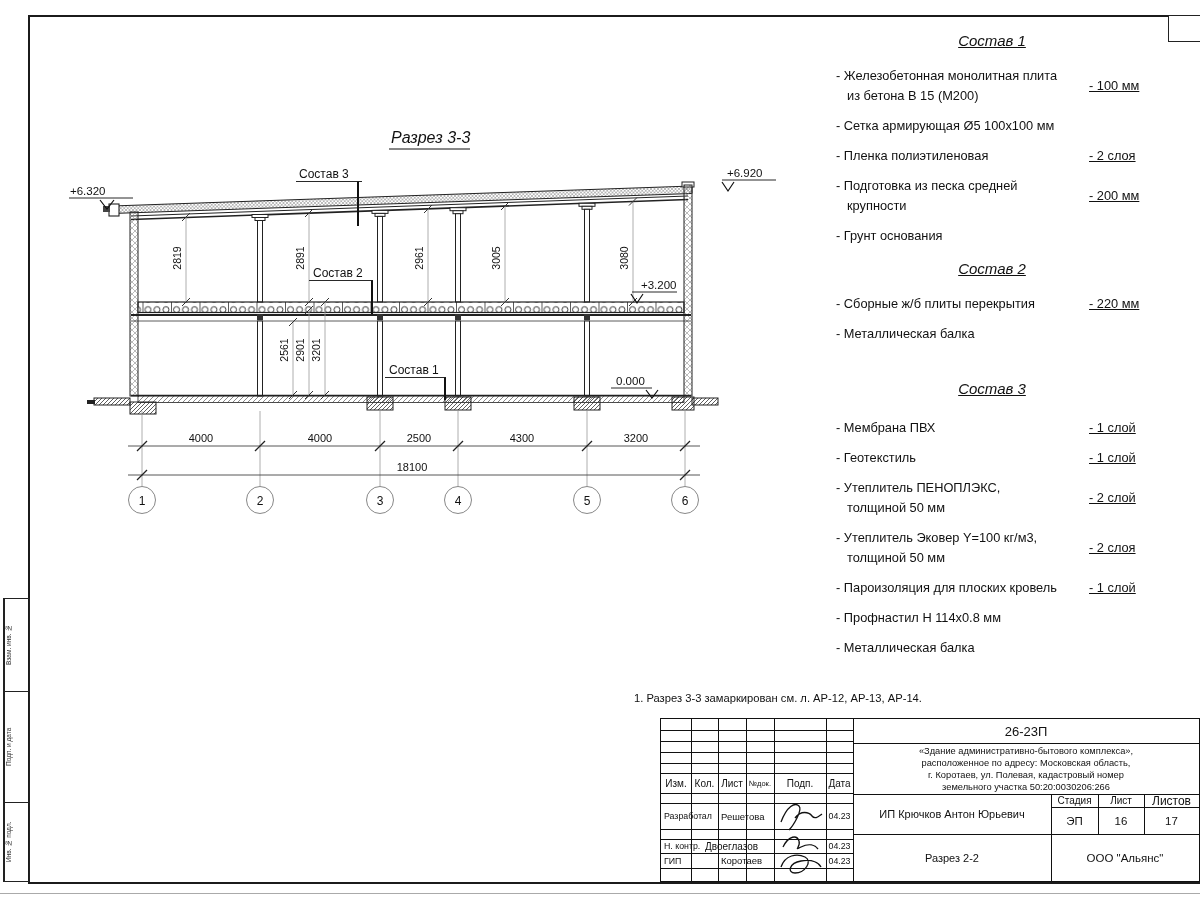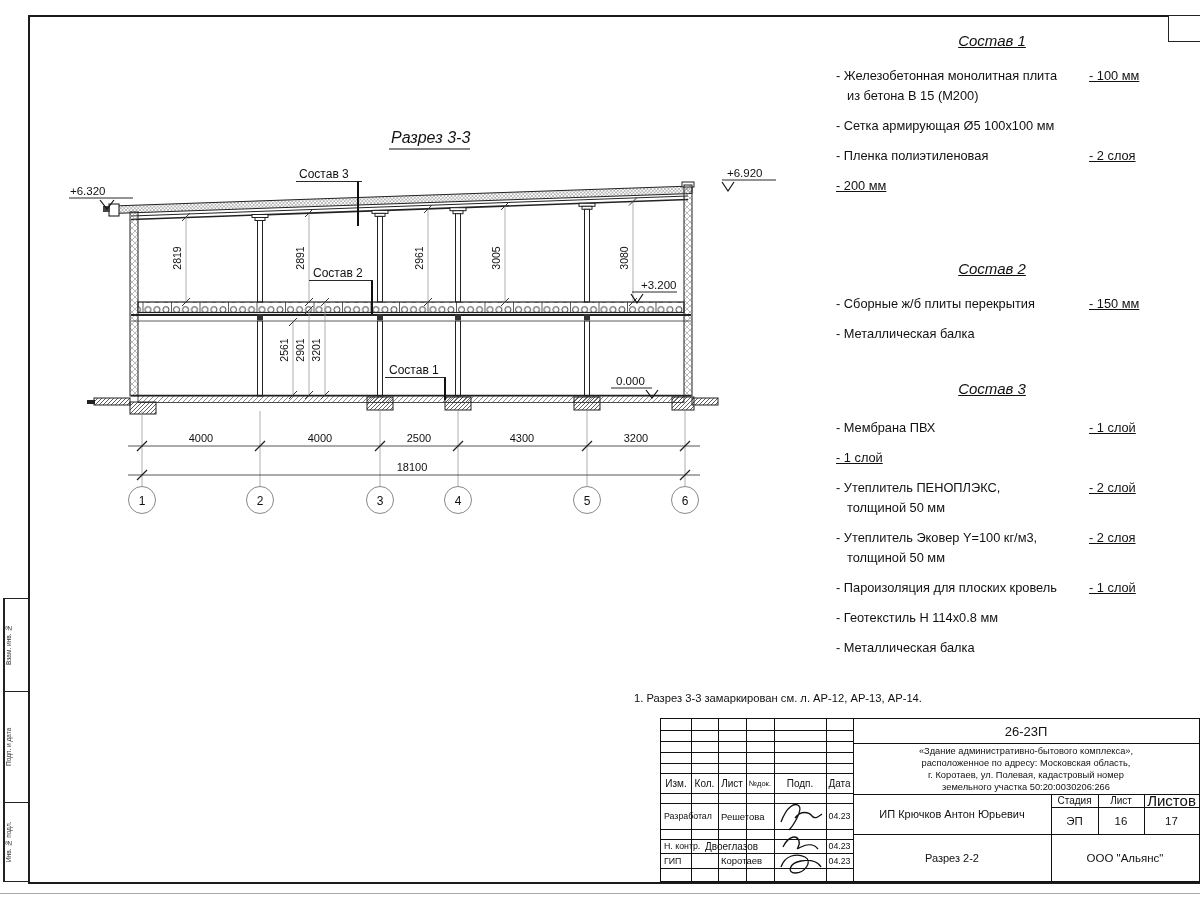--- a/index.html
+++ b/index.html
@@ -13,21 +13,21 @@
   
   #side-strip{left:3px;top:598px;width:25px;height:282px;border:1px solid #222;display:flex;flex-direction:column;}
   .strip-row{flex:0 0 auto;display:flex;border-bottom:1px solid #222;}
   .strip-row:last-child{border-bottom:none;}
   .strip-txt{width:11px;border-right:1px solid #222;writing-mode:vertical-rl;transform:rotate(180deg);
              font-size:6.5px;color:#333;text-align:center;overflow:hidden;}
   .strip-empty{flex:1;}
   
   .comp{width:312px;}
   .comp-h{text-align:center;font-style:italic;font-size:15px;text-decoration:underline;margin-bottom:17px;}
-  .ci{display:flex;align-items:flex-start;margin-bottom:10px;}
+  .ci{display:flex;align-items:center;margin-bottom:10px;}
   .ct{flex:0 0 242px;font-size:12.8px;line-height:20px;white-space:pre-line;padding-left:11px;text-indent:-11px;}
   .cv{flex:1;font-size:12.8px;line-height:20px;text-decoration:underline;}
   
   #tb{left:660px;top:718px;width:538px;height:162px;border:1.6px solid #111;background:#fff;}
   #tb .vl{position:absolute;width:1px;background:#111;}
   #tb .hl{position:absolute;height:1px;background:#111;}
   #tb .cell{position:absolute;display:flex;align-items:center;justify-content:center;text-align:center;}
   #tb .cl{justify-content:flex-start;text-align:left;}
   #note{left:634px;top:692px;font-size:11.2px;}
   svg text{font-family:"Liberation Sans",sans-serif;fill:#111;}
@@ -289,61 +289,68 @@
     </div>
   <div class="ci">
       <div class="ct">- Сетка армирующая Ø5 100х100 мм</div>
       <div class="cv"></div>
     </div>
   <div class="ci">
       <div class="ct">- Пленка полиэтиленовая</div>
       <div class="cv">-  2 слоя</div>
     </div>
   <div class="ci">
+      <div class="ct">- Подготовка из песка средней
+крупности</div>
       <div class="cv">- 200 мм</div>
+    </div>
+  <div class="ci">
+      <div class="ct">- Грунт основания</div>
+      <div class="cv"></div>
     </div>
 </div>
 
 <div class="abs comp" style="left:836px;top:260px">
   <div class="comp-h">Состав 2</div>
   <div class="ci">
       <div class="ct">- Сборные ж/б плиты перекрытия</div>
-      <div class="cv">- 150 мм</div>
+      <div class="cv">- 220 мм</div>
     </div>
   <div class="ci">
       <div class="ct">- Металлическая балка</div>
       <div class="cv"></div>
     </div>
 </div>
 
 <div class="abs comp" style="left:836px;top:380px">
   <div class="comp-h" style="margin-bottom:21px">Состав 3</div>
   <div class="ci">
       <div class="ct">- Мембрана ПВХ</div>
       <div class="cv">- 1 слой</div>
     </div>
   <div class="ci">
+      <div class="ct">- Геотекстиль</div>
       <div class="cv">- 1 слой</div>
     </div>
   <div class="ci">
       <div class="ct">- Утеплитель ПЕНОПЛЭКС,
 толщиной 50 мм</div>
       <div class="cv">- 2 слой</div>
     </div>
   <div class="ci">
       <div class="ct">- Утеплитель Эковер Y=100 кг/м3,
 толщиной 50 мм</div>
       <div class="cv">- 2 слоя</div>
     </div>
   <div class="ci">
       <div class="ct">- Пароизоляция для плоских кровель</div>
       <div class="cv">- 1 слой</div>
     </div>
   <div class="ci">
-      <div class="ct">- Геотекстиль Н 114х0.8 мм</div>
+      <div class="ct">- Профнастил Н 114х0.8 мм</div>
       <div class="cv"></div>
     </div>
   <div class="ci">
       <div class="ct">- Металлическая балка</div>
       <div class="cv"></div>
     </div>
 </div>
 
 <div class="abs" id="note">1. Разрез 3-3 замаркирован см. л. АР-12, АР-13, АР-14.</div>
 
@@ -405,19 +412,19 @@
   <div class="cell" style="left:192px;top:0;width:346px;height:24px;font-size:13px">26-23П</div>
   <div class="abs" style="left:192px;top:26px;width:346px;text-align:center;font-size:9.3px;line-height:12px">
     <div>«Здание административно-бытового комплекса»,</div>
     <div>расположенное по адресу: Московская область,</div>
     <div>г. Коротаев, ул. Полевая, кадастровый номер</div>
     <div>земельного участка 50:20:0030206:266</div>
   </div>
   <div class="cell" style="left:192px;top:75px;width:198px;height:40px;font-size:11px">ИП Крючков Антон Юрьевич</div>
   <div class="cell" style="left:390px;top:75px;width:47px;height:13px;font-size:10px">Стадия</div>
   <div class="cell" style="left:437px;top:75px;width:46px;height:13px;font-size:10px">Лист</div>
-  <div class="cell" style="left:483px;top:75px;width:55px;height:13px;font-size:15px">Листов</div>
+  <div class="cell" style="left:483px;top:75px;width:55px;height:13px;font-size:12px">Листов</div>
   <div class="cell" style="left:390px;top:88px;width:47px;height:27px;font-size:11.5px">ЭП</div>
   <div class="cell" style="left:437px;top:88px;width:46px;height:27px;font-size:11.5px">16</div>
   <div class="cell" style="left:483px;top:88px;width:55px;height:27px;font-size:11.5px">17</div>
   <div class="cell" style="left:192px;top:115px;width:198px;height:47px;font-size:11px">Разрез 2-2</div>
   <div class="cell" style="left:390px;top:115px;width:148px;height:47px;font-size:11.5px">ООО "Альянс"</div>
 </div>
 
 </body></html>

